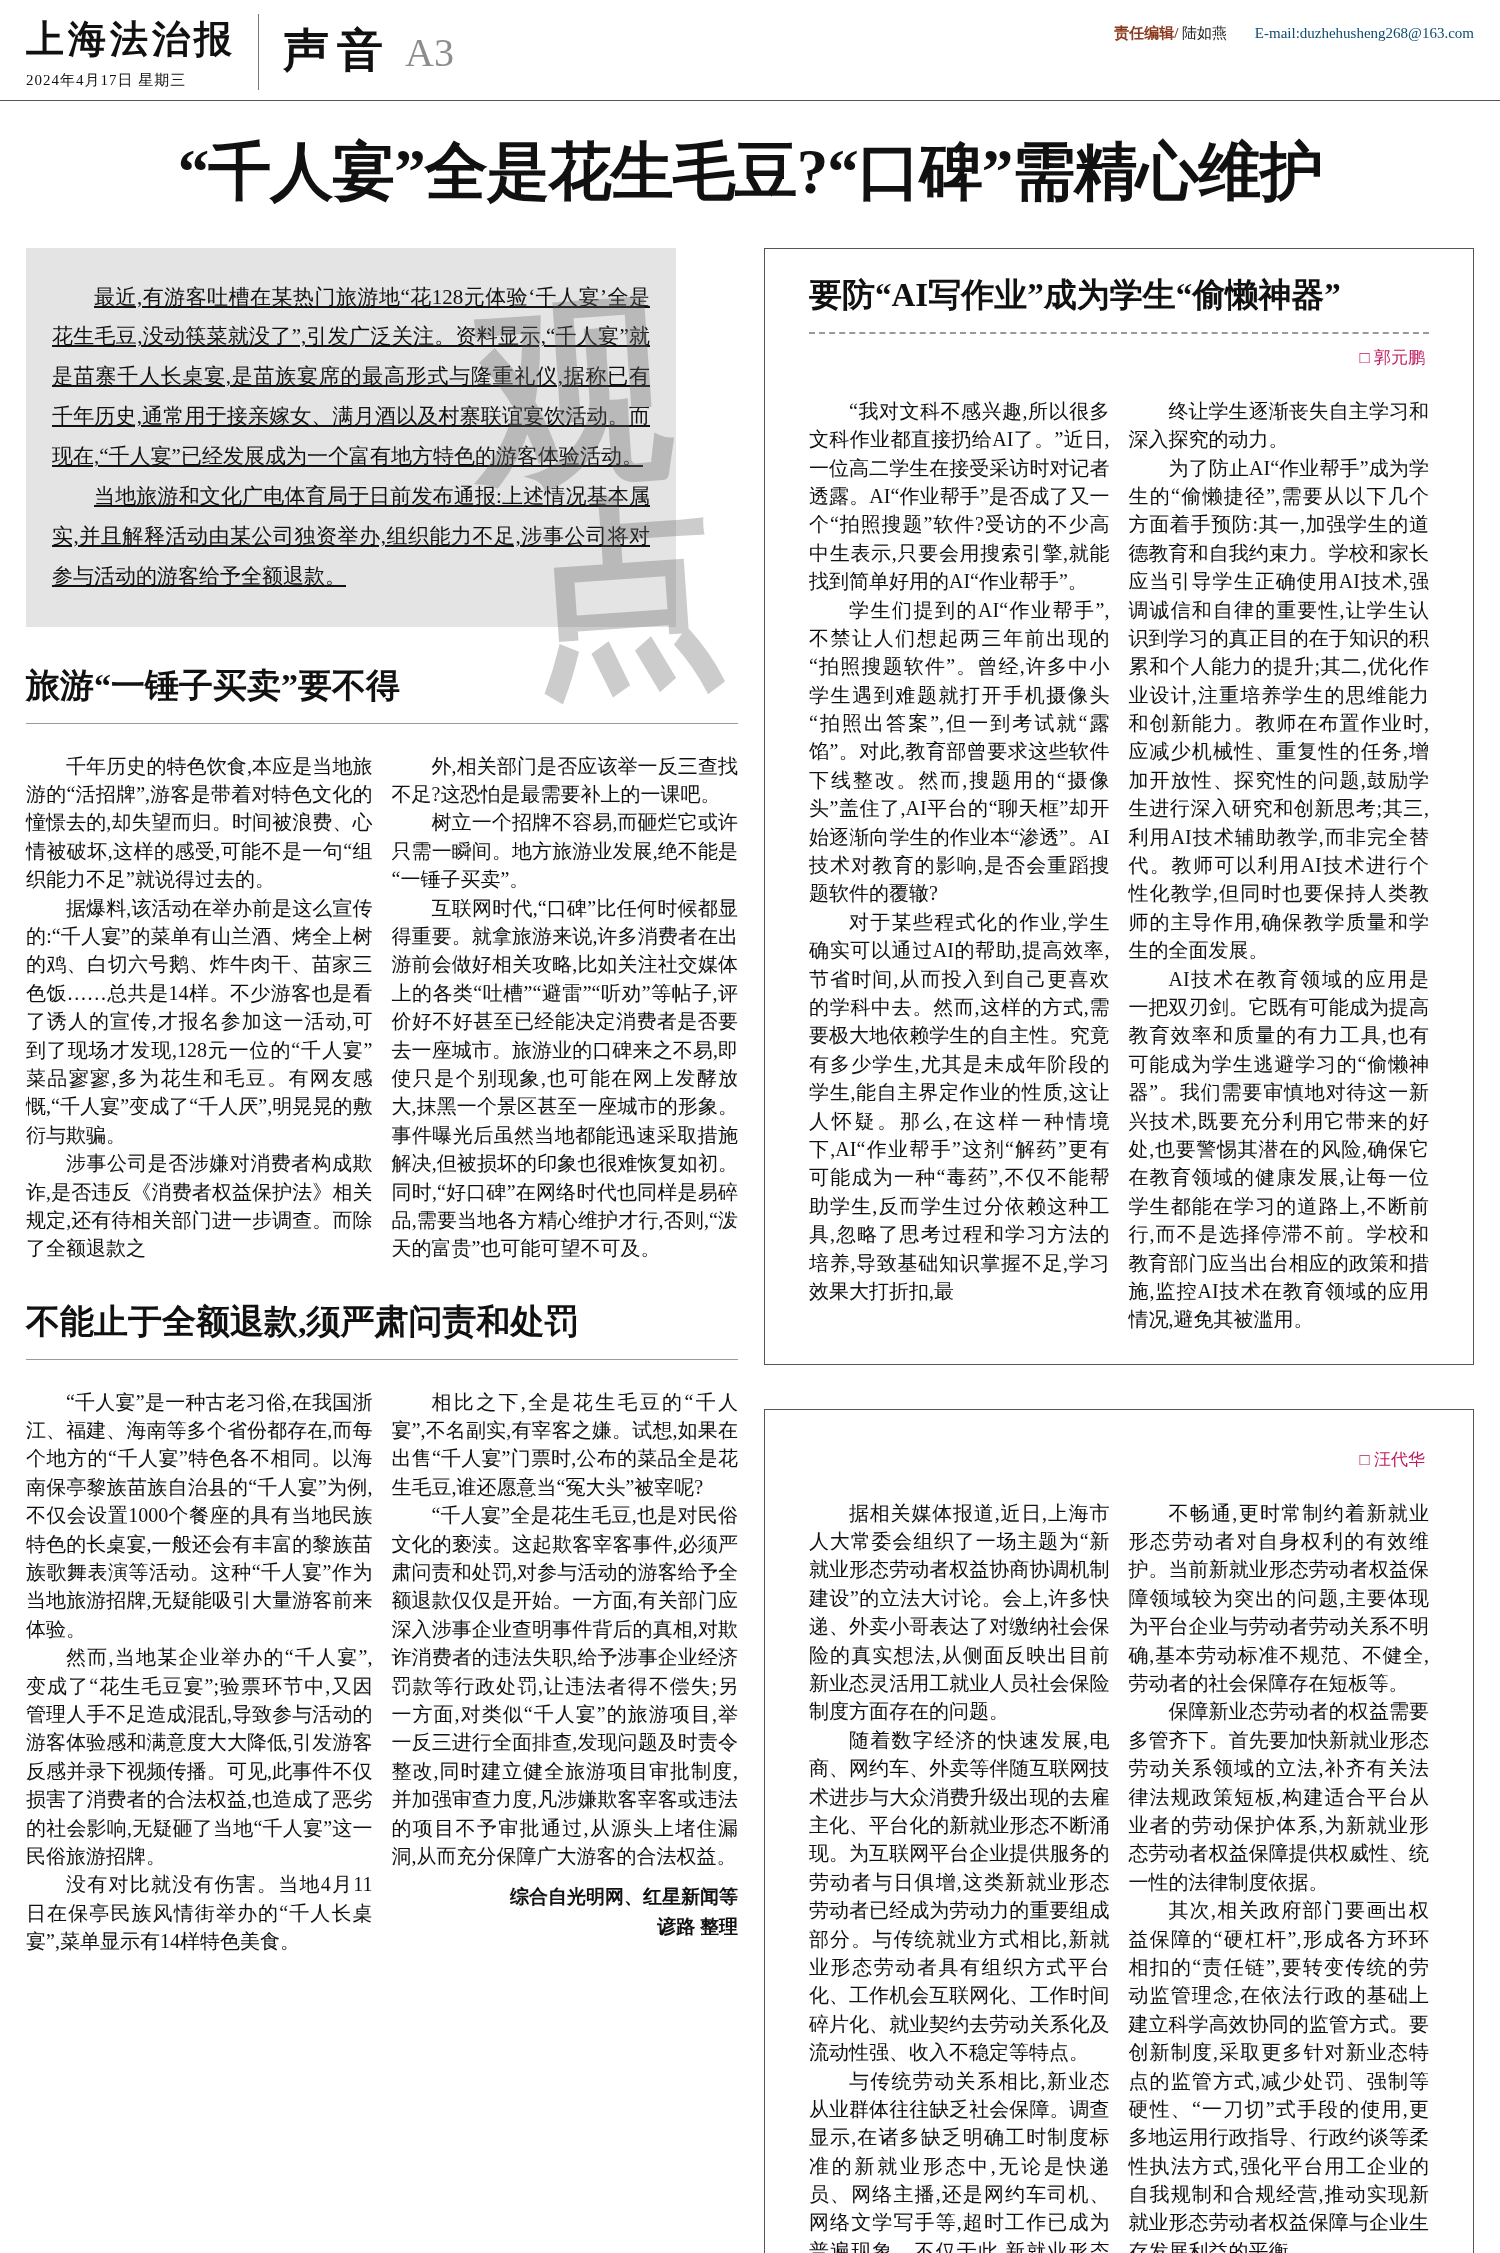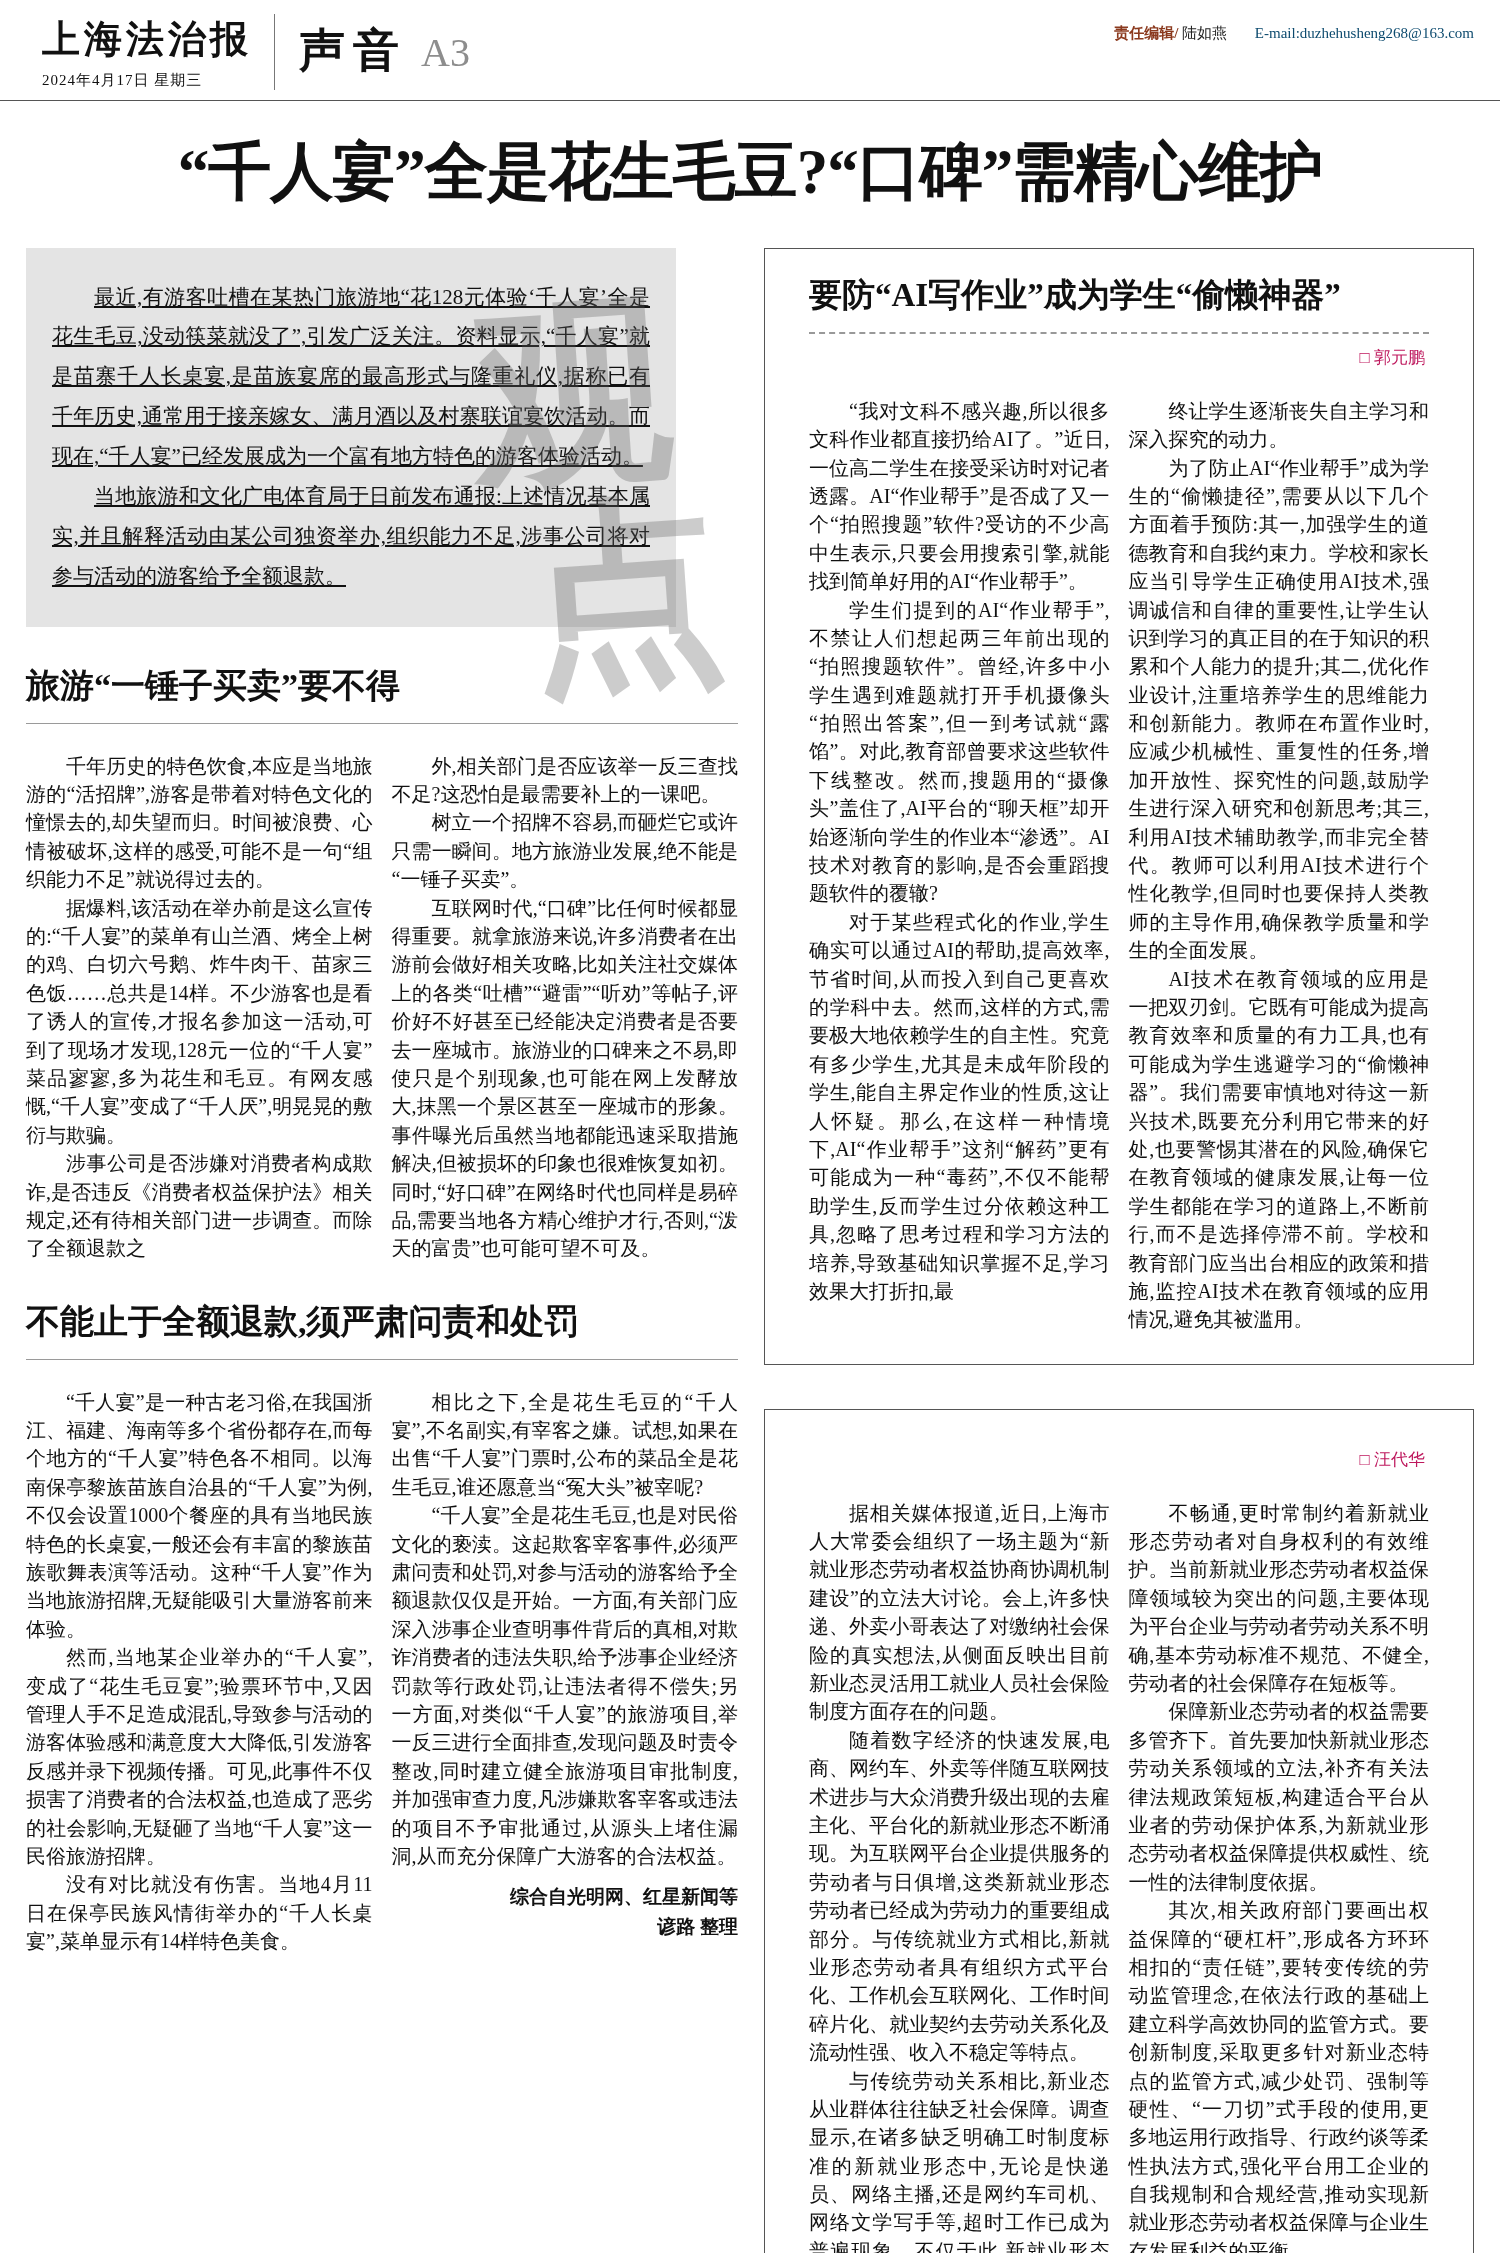--- a/index.html
+++ b/index.html
@@ -3,21 +3,21 @@
 <meta charset="utf-8">
 <style>
   html,body{margin:0;padding:0;background:#f2f2f2;}
   .page{
     width:1500px;height:2253px;overflow:hidden;position:relative;
     margin:0 auto;background:#ffffff;color:#111;
     font-family:"Liberation Serif","DejaVu Serif",serif;
   }
   
   .header{display:flex;align-items:flex-start;padding:14px 26px 10px;border-bottom:1px solid #555;}
-  .masthead{padding-right:22px;border-right:1px solid #777;margin-left:16px;}
+  .masthead{padding-right:22px;border-right:1px solid #777;}
   .paper-name{font-size:38px;font-weight:bold;letter-spacing:4px;}
   .paper-date{font-size:15px;margin-top:6px;letter-spacing:1px;}
   .section-block{margin-left:24px;display:flex;align-items:baseline;gap:14px;padding-top:6px;}
   .section-name{font-size:46px;font-weight:bold;letter-spacing:8px;}
   .page-no{font-size:40px;color:#8d8d8d;}
   .editor-info{margin-left:auto;font-size:15px;padding-top:10px;white-space:nowrap;}
   .editor-label{color:#8b3a1e;font-weight:bold;}
   .editor-name{color:#222;}
   .editor-email{color:#0c4a6e;margin-left:24px;}
   

